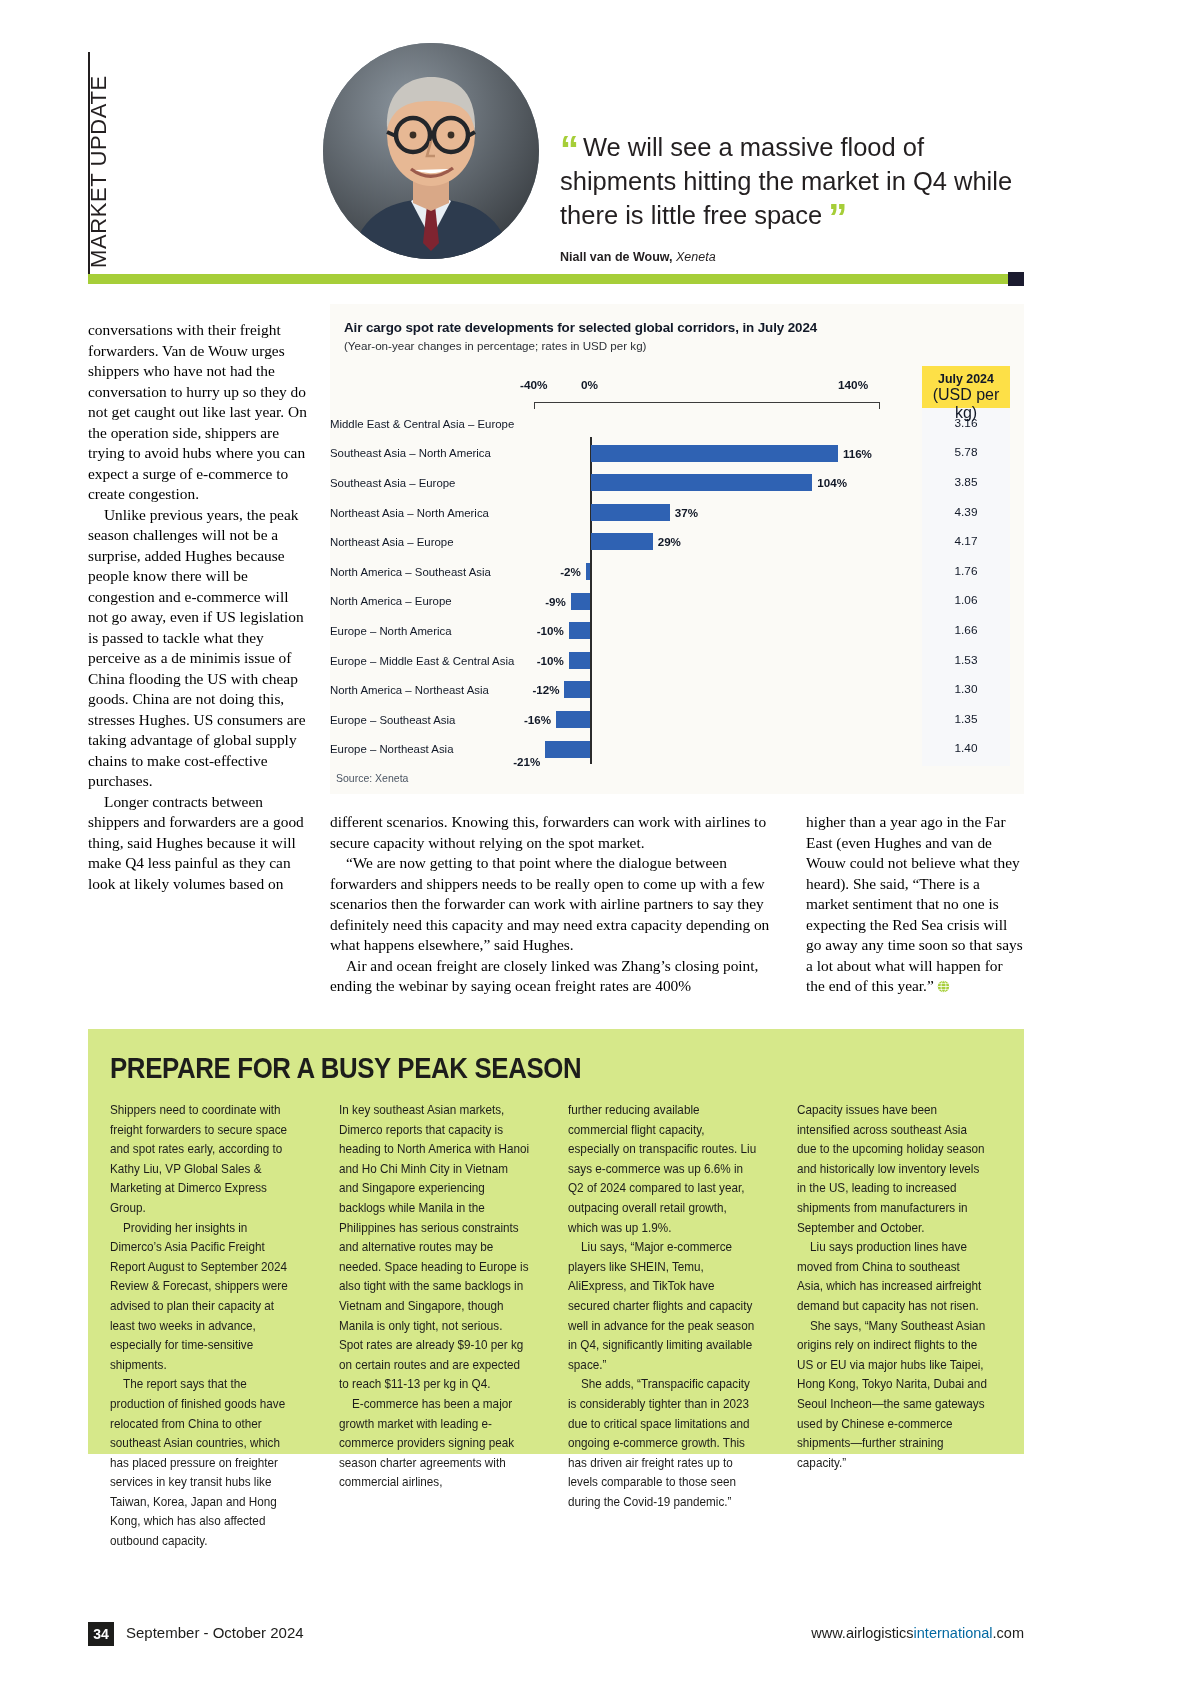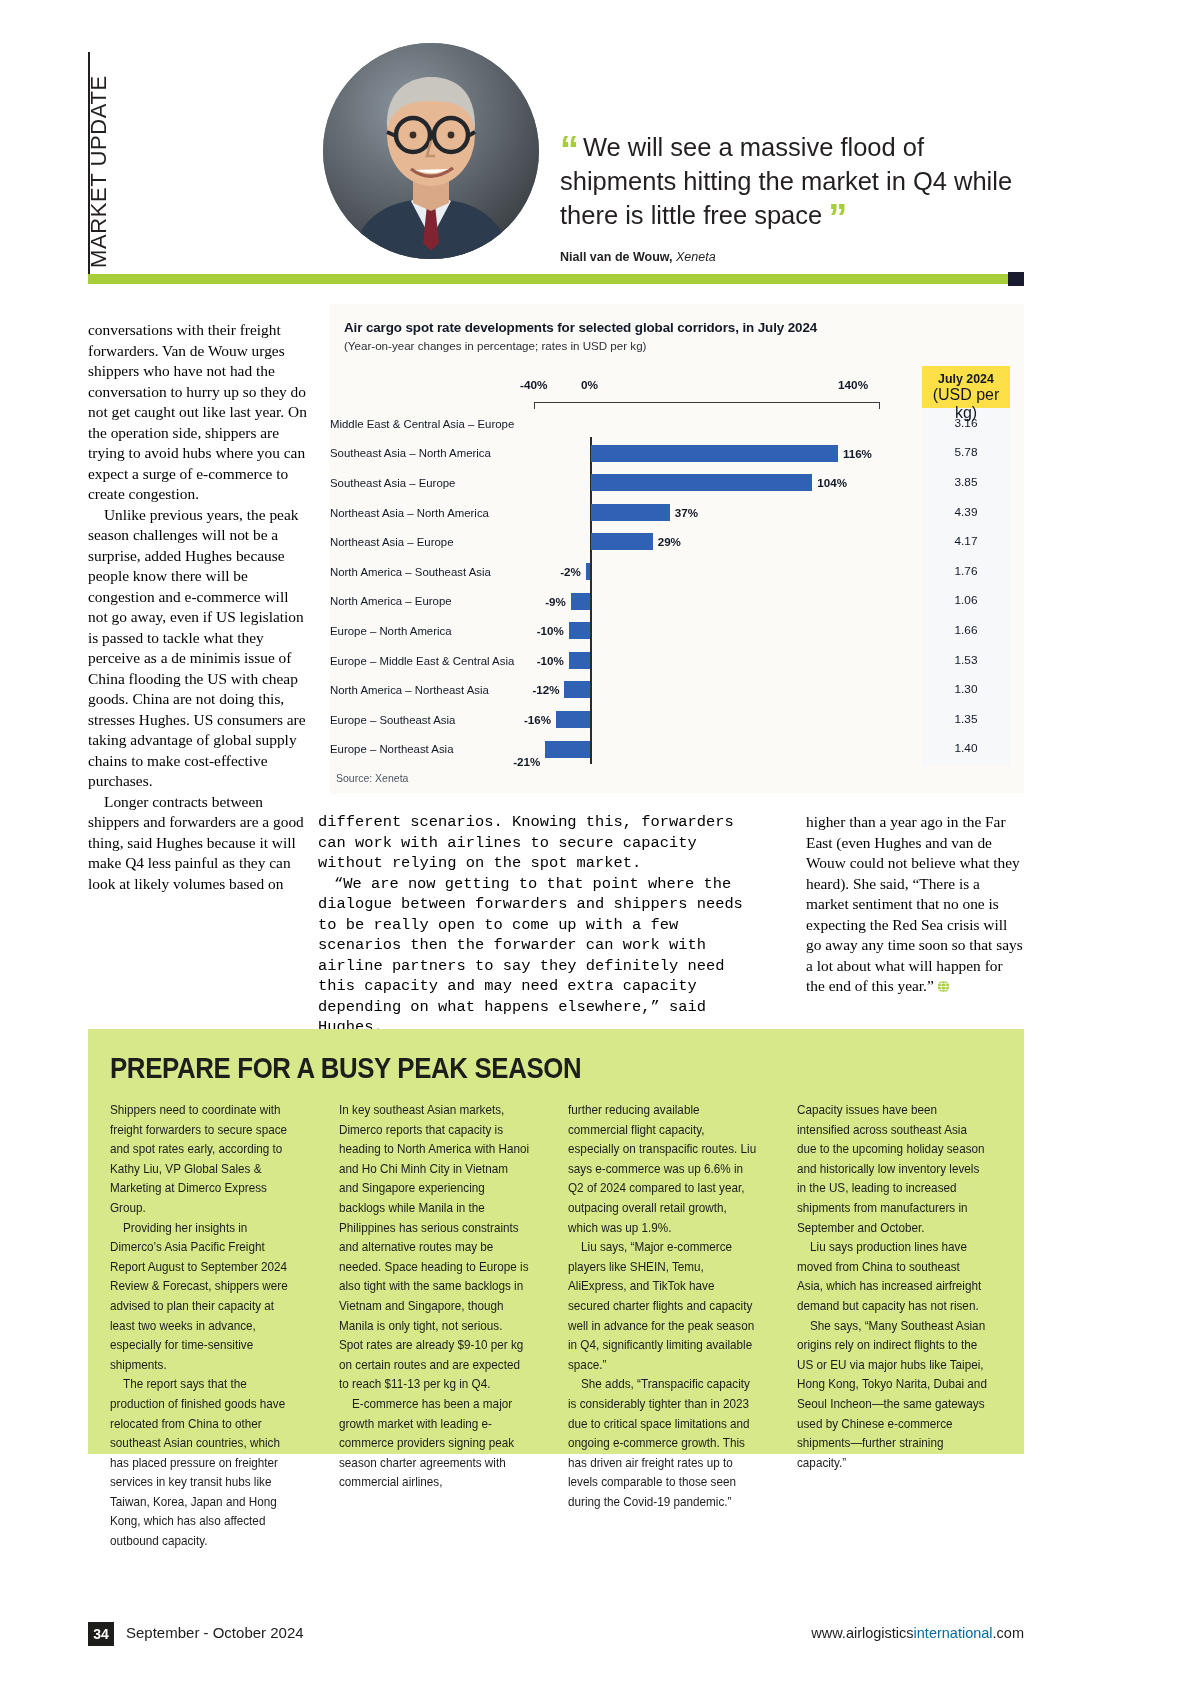--- a/index.html
+++ b/index.html
@@ -108,21 +108,21 @@
     font-family: "Liberation Serif", serif;
     font-size: 15.4px;
     line-height: 20.5px;
     color: #000;
     text-align: left;
   }
   .col p { margin: 0; }
   .col p.indent { text-indent: 16px; }
 
   #col-left  { left: 88px;  top: 320px; width: 222px; }
-  #col-mid   { left: 318px; top: 812px; width: 450px; font-family: Liberation Mono, monospace; }
+  #col-mid   { left: 330px; top: 812px; width: 450px; }
   #col-right { left: 806px; top: 812px; width: 218px; }
 
   .globe-icon {
     display: inline-block;
     width: 13px; height: 13px;
     vertical-align: -2px;
     margin-left: 3px;
   }
 
   

